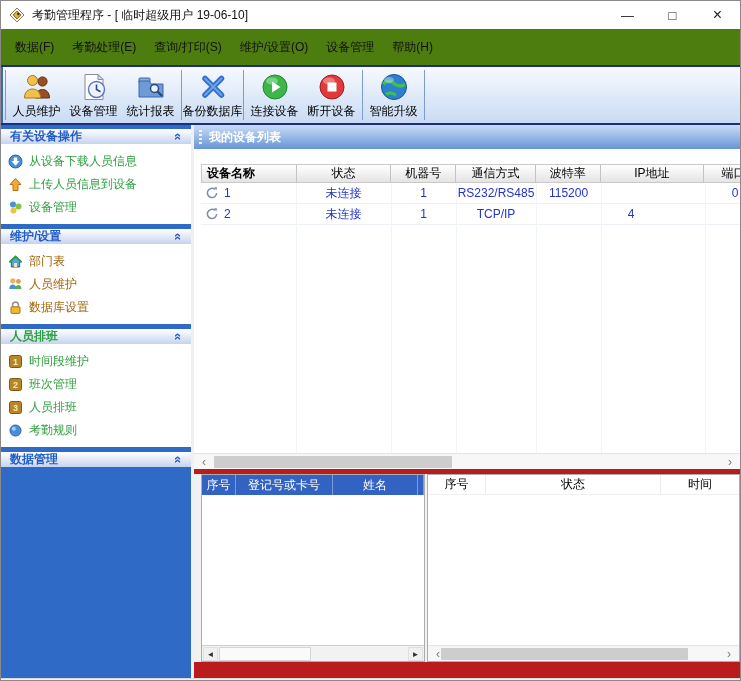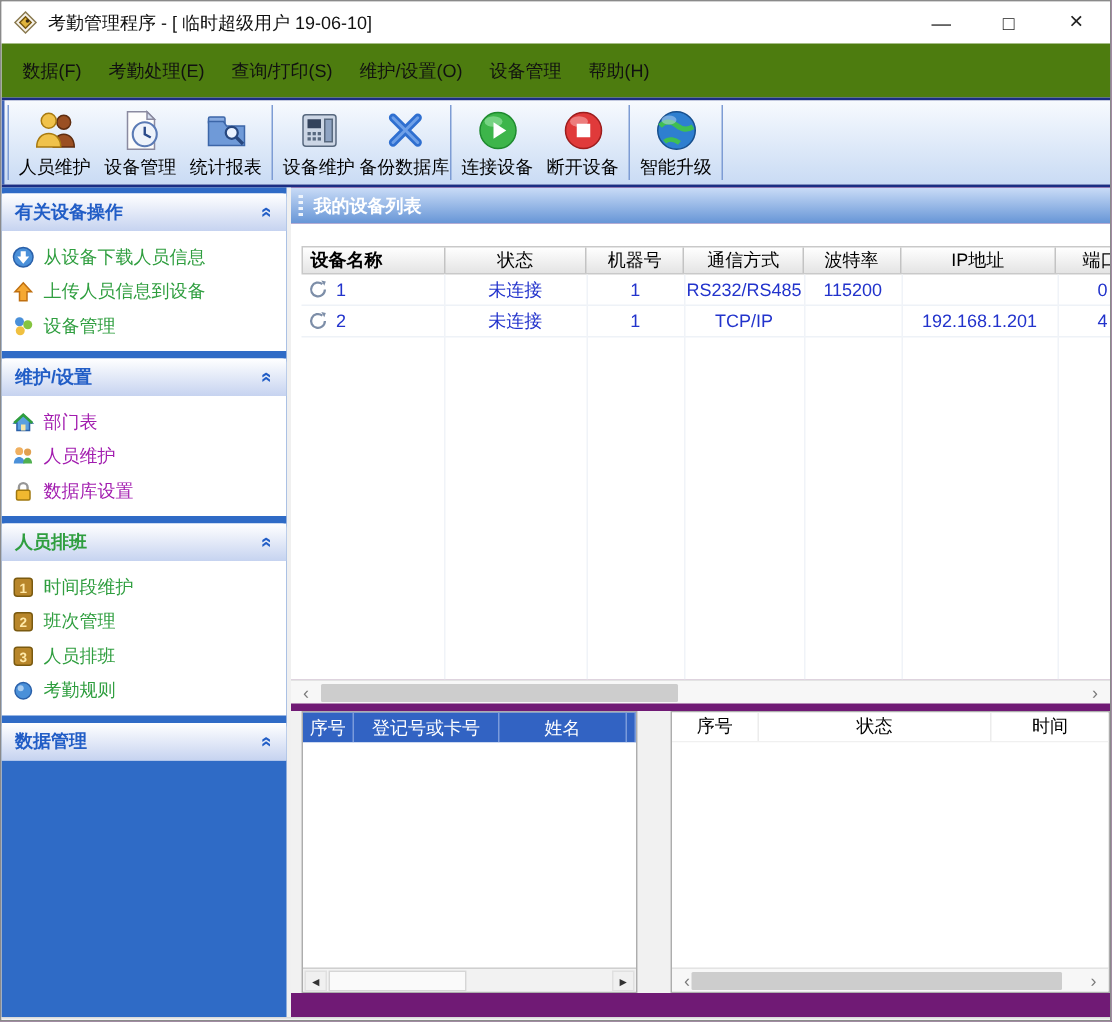--- a/index.html
+++ b/index.html
@@ -23,51 +23,51 @@
   .toolbar { height: 56px; background: linear-gradient(#f7fafe, #c9dbf4); display: flex; align-items: stretch; border-left: 2px solid #4066b8; }
   .tsep { width: 1px; background: #7d9cd4; margin: 3px 2px; }
   .tbtn { width: 57px; display: flex; flex-direction: column; align-items: center; justify-content: flex-end; padding: 3px 0 3px; }
   .tbtn svg { width: 30px; height: 30px; }
   .tbtn .tlabel { margin-top: 1px; color: #000; white-space: nowrap; }
   
   .content { display: flex; height: 553px; }
   
   .sidebar { width: 193px; flex: 0 0 auto; background: #2f6bc6; border-right: 3px solid #f0f0f0; padding-top: 4px; overflow: hidden; }
   .section { background: #fff; margin-bottom: 5px; }
-  .sec-header { height: 25px; display: flex; align-items: center; padding: 0 9px;
+  .sec-header { height: 15px; display: flex; align-items: center; padding: 0 9px;
     background: linear-gradient(#ffffff, #c6d3f0); font-weight: bold; color: #215dc6;
     border-radius: 3px 3px 0 0; gap: 32px; }
   .sec-header .chev { margin-left: auto; transform: rotate(90deg); font-weight: bold; font-size: 13px; }
   .sec-items { padding: 6px 2px 5px 7px; }
   .side-item { display: flex; align-items: center; gap: 6px; height: 23px; cursor: pointer; }
   .side-item svg { width: 15px; height: 15px; flex: 0 0 auto; }
   .s-green .side-label, .hdr-green { color: #2f9e3f; }
-  .s-blue .side-label { color: #a21caf; text-align: right; }
+  .s-blue .side-label { color: #a16207; text-align: right; }
   .s-black .side-label { color: #1c1c1c; }
   
-  .main { flex: 1 1 auto; background: #701a75; display: flex; flex-direction: column; overflow: hidden; }
+  .main { flex: 1 1 auto; background: #b91c1c; display: flex; flex-direction: column; overflow: hidden; }
   .panel-caption { height: 24px; background: linear-gradient(#cadcf7, #6695d6); display: flex; align-items: center; gap: 7px; padding-left: 5px; color: #fff; font-weight: bold; }
   .grip-dots { width: 3px; height: 14px; background: repeating-linear-gradient(to bottom, #eef4fc 0 2px, rgba(0,0,0,0) 2px 4px); }
   .device-area { position: relative; height: 304px; background: #fff; padding: 15px 0 0 7px; overflow: hidden; }
   .dev-table { width: 564px; }
   .dev-header { display: flex; height: 19px; background: linear-gradient(#ffffff, #e4e4e4); border: 1px solid #c9c9c9; }
   .dev-th { display: flex; align-items: center; justify-content: center; border-right: 1px solid #c3c3c3; color: #000; overflow: hidden; white-space: nowrap; }
   .dev-th:first-child { justify-content: flex-start; padding-left: 5px; font-weight: bold; }
   .dev-row { display: flex; height: 21px; color: #2233cc; border-bottom: 1px solid #eef2f7; }
   .dev-td { display: flex; align-items: center; justify-content: center; overflow: hidden; white-space: nowrap; }
   .dev-td.name { justify-content: flex-start; padding-left: 4px; gap: 5px; }
   .dev-td svg { width: 14px; height: 14px; }
   .vline { position: absolute; top: 34px; bottom: 0; width: 1px; background: #f0f3f8; }
   
   .hscroll-flat { height: 16px; background: #f7f7f7; border-top: 1px solid #e3e3e3; position: relative; }
   .hs-arrow { position: absolute; top: 0; width: 16px; height: 16px; display: flex; align-items: center; justify-content: center; color: #7a7a7a; font-size: 12px; }
   .hs-arrow.left { left: 2px; } .hs-arrow.right { right: 2px; }
   .hs-thumb { position: absolute; top: 2px; height: 12px; background: #cdcdcd; border-radius: 1px; }
   
-  .bottom-row { display: flex; height: 188px; margin-top: 5px; padding-left: 7px; gap: 22px; background: #f1f1f1; text-align: center; }
+  .bottom-row { display: flex; height: 188px; margin-top: 5px; padding-left: 7px; gap: 2px; background: #f1f1f1; text-align: center; }
   .bl-panel { width: 224px; flex: 0 0 auto; background: #fff; border: 1px solid #adadad; display: flex; flex-direction: column; }
   .bl-header { display: flex; height: 20px; background: #3263c3; color: #fff; }
   .bl-th { display: flex; align-items: center; justify-content: center; border-right: 1px solid #7b9bdb; overflow: hidden; white-space: nowrap; }
   .bl-body, .br-body { flex: 1 1 auto; background: #fff; }
   .scroll-classic { height: 16px; border-top: 1px solid #cfcfcf; background: #f2f2f2; position: relative; }
   .sc-btn { position: absolute; top: 1px; width: 15px; height: 14px; background: #f0f0f0; border: 1px solid #e0e0e0; display: flex; align-items: center; justify-content: center; font-size: 8px; color: #333; }
   .sc-btn.left { left: 1px; } .sc-btn.right { right: 1px; }
   .sc-thumb { position: absolute; top: 1px; height: 14px; background: #fafafa; border: 1px solid #d6d6d6; }
   .br-panel { flex: 1 1 auto; background: #fff; border: 1px solid #adadad; display: flex; flex-direction: column; }
   .br-header { display: flex; height: 20px; background: #fff; color: #000; border-bottom: 1px solid #f0f0f0; }
@@ -132,36 +132,20 @@
       <rect x="3" y="6" width="11" height="5" rx="1" fill="#88abe0" stroke="#3c66a8"></rect>
       <path d="M3 9h10l2 3h12v13H3z" fill="#6f9ad8" stroke="#3c66a8"></path>
       <circle cx="18.5" cy="16.5" r="4" fill="#eaf2ff" stroke="#27477f" stroke-width="1.5"></circle>
       <path d="M21.5 19.5l4.5 4.5" stroke="#27477f" stroke-width="2.2"></path>
     </svg>
     <span class="tlabel">统计报表</span>
   </div>
 
   <div class="tsep"></div>
 
-  <div class="tbtn">
-    <svg viewBox="0 0 30 30">
-      <rect x="4" y="4.5" width="22" height="21" rx="2" fill="#ccd6e5" stroke="#58697f"></rect>
-      <rect x="7" y="7.5" width="9" height="6" fill="#33435c"></rect>
-      <rect x="18.5" y="7.5" width="5" height="15" fill="#8ea3c2" stroke="#58697f"></rect>
-      <g fill="#58697f">
-        <rect x="7" y="16" width="2.2" height="2.2"></rect>
-          <rect x="10.4" y="16" width="2.2" height="2.2"></rect>
-          <rect x="13.8" y="16" width="2.2" height="2.2"></rect>
-        <rect x="7" y="19.5" width="2.2" height="2.2"></rect>
-          <rect x="10.4" y="19.5" width="2.2" height="2.2"></rect>
-          <rect x="13.8" y="19.5" width="2.2" height="2.2"></rect>
-      </g>
-    </svg>
-    <span class="tlabel">设备维护</span>
-  </div>
   <div class="tbtn">
     <svg viewBox="0 0 30 30">
       <path d="M7 6.5L23.5 23M23.5 6.5L7 23" stroke="#2f6fd0" stroke-width="5.5" stroke-linecap="round"></path>
       <path d="M7 6.5L23.5 23M23.5 6.5L7 23" stroke="#6fa0e8" stroke-width="2" stroke-linecap="round"></path>
     </svg>
     <span class="tlabel">备份数据库</span>
   </div>
 
   <div class="tsep"></div>
 
@@ -351,21 +335,20 @@
             <svg viewBox="0 0 14 14">
                 <path d="M11.6 7a4.6 4.6 0 1 1-1.7-3.6" fill="none" stroke="#7d8ea8" stroke-width="1.5"></path>
                 <path d="M9.2 1l3 .6-1 2.9z" fill="#7d8ea8"></path>
               </svg>
             <span>2</span>
           </div>
           <div class="dev-td" style="width:95px">未连接</div>
           <div class="dev-td" style="width:65px">1</div>
           <div class="dev-td" style="width:80px">TCP/IP</div>
           <div class="dev-td" style="width:65px"></div>
-          <div class="dev-td" style="width:104px">192.168.1.201</div>
           <div class="dev-td" style="width:60px">4</div>
         </div>
       </div>
 
       <div class="vline" style="left:102px"></div>
       <div class="vline" style="left:197px"></div>
       <div class="vline" style="left:262px"></div>
       <div class="vline" style="left:342px"></div>
       <div class="vline" style="left:407px"></div>
       <div class="vline" style="left:511px"></div>

